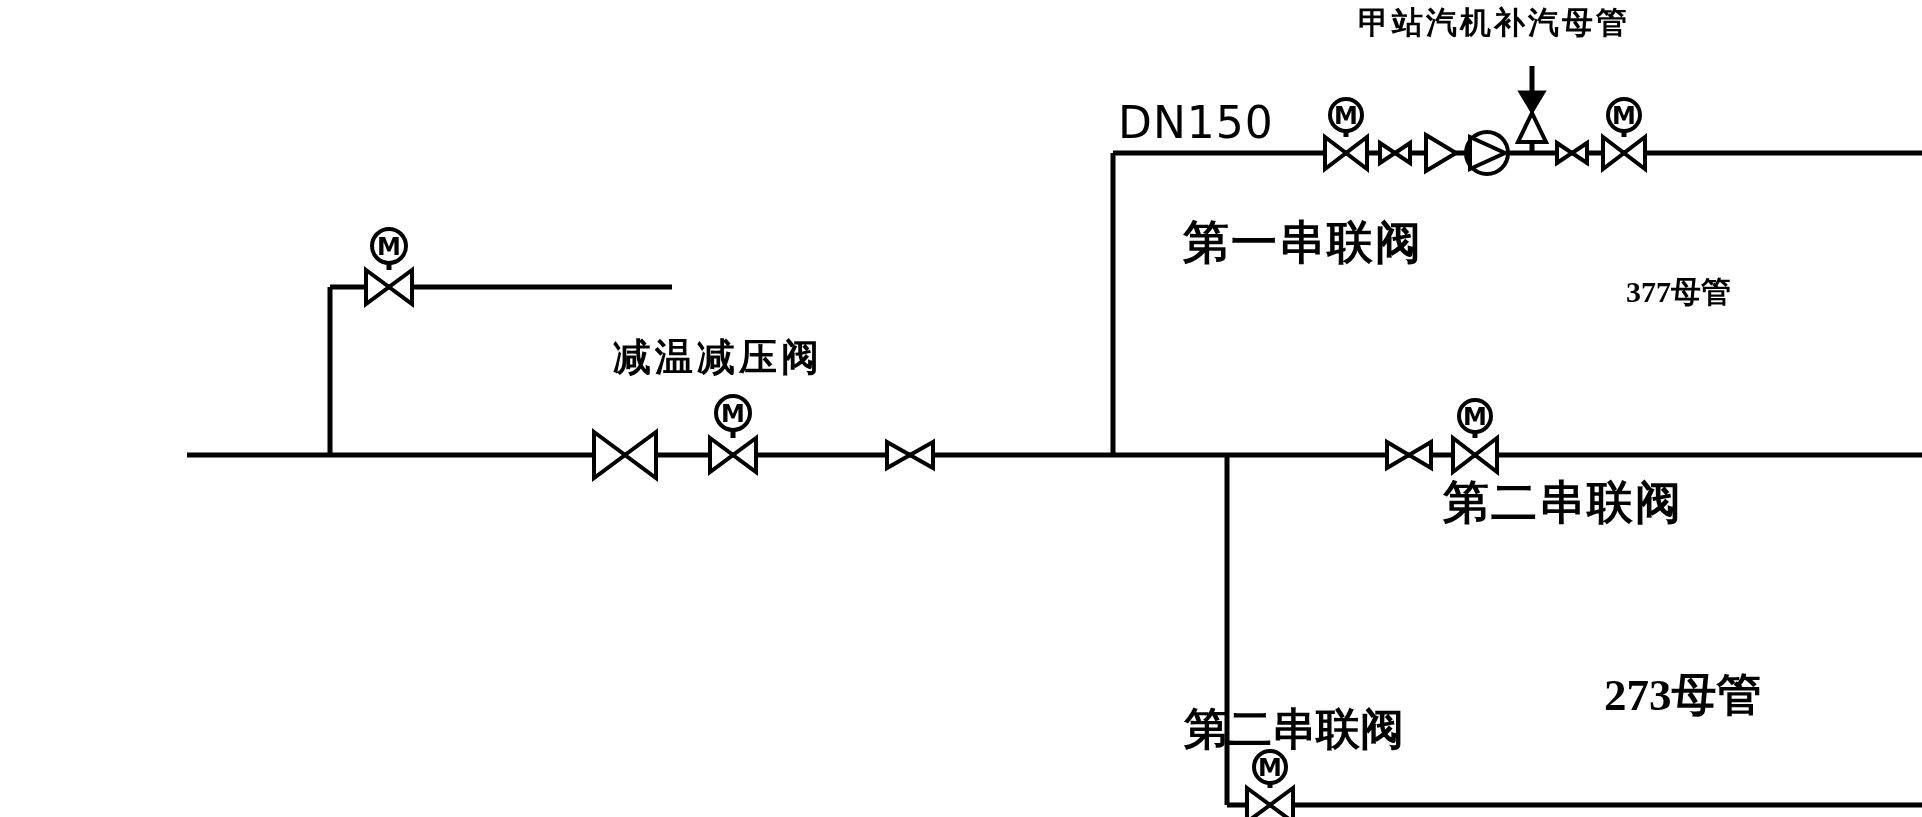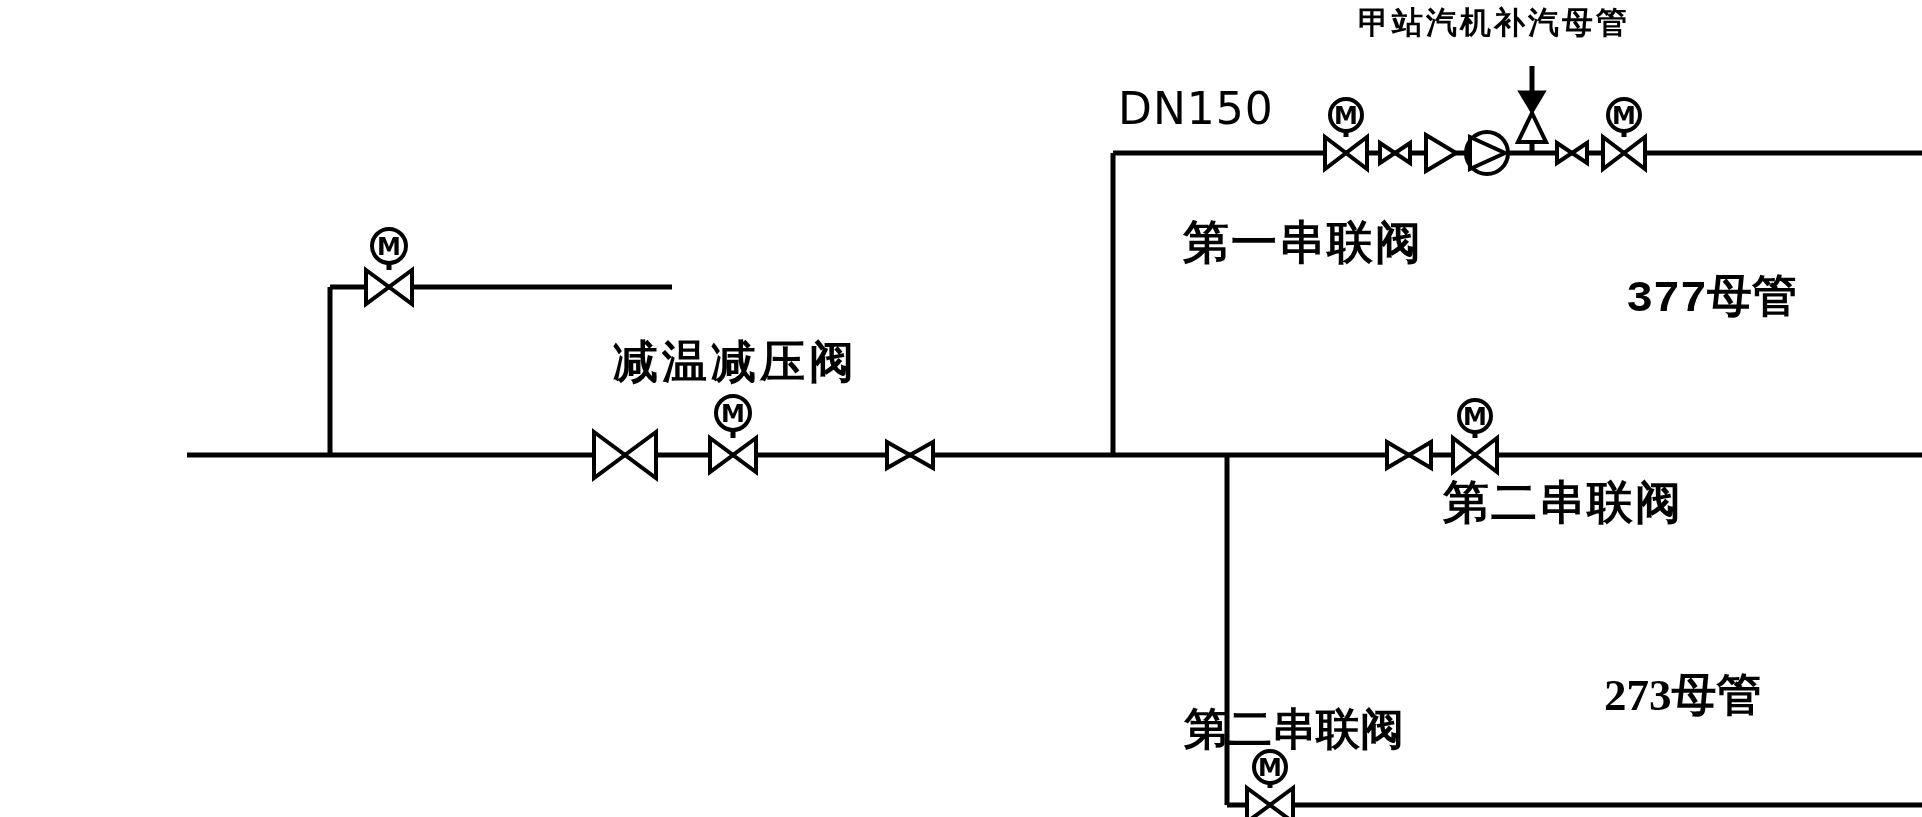--- a/index.html
+++ b/index.html
@@ -12,25 +12,25 @@
   }
   .diagram-svg{position:absolute;left:0;top:0;width:1922px;height:817px;}
   .label{
     position:absolute;
     color:#000000;
     font-weight:bold;
     white-space:nowrap;
     line-height:1.05;
   }
   .lbl-station-header {left:1358px;top:6px;  font-size:31px;letter-spacing:3px;}
-  .lbl-dn150          {left:1118px;top:86px; font-size:44px;font-weight:normal;letter-spacing:1px;}
+  .lbl-dn150          {left:1118px;top:100px; font-size:44px;font-weight:normal;letter-spacing:1px;}
   .lbl-first-series   {left:1183px;top:190px;font-size:46px;letter-spacing:2px;margin-top:28px;}
-  .lbl-377            {left:1626px;top:276px;font-size:45px;font-family:Liberation Mono, monospace;}
+  .lbl-377            {left:1626px;top:276px;font-size:30px;font-family:Liberation Serif, serif;}
   .lbl-vent           {left:137px; top:166px;font-size:46px;letter-spacing:4px;}
-  .lbl-reducer        {left:613px; top:338px;font-size:45px;letter-spacing:4px;}
+  .lbl-reducer        {left:613px; top:338px;font-size:38px;letter-spacing:4px;}
   .lbl-supply         {left:506px; top:486px;font-size:48px;letter-spacing:13px;}
   .lbl-boiler         {left:4px;   top:514px;font-size:45px;letter-spacing:2px;}
   .lbl-second-mid     {left:1443px;top:478px;font-size:46px;letter-spacing:2px;}
   .lbl-273            {left:1604px;top:672px;font-size:45px;font-family:Liberation Serif, serif;}
   .lbl-second-bottom  {left:1184px;top:706px;font-size:44px;letter-spacing:0px;}
   .pipe{stroke:#000;stroke-width:5;fill:none;}
   .sym{stroke:#000;stroke-width:4;fill:#fff;}
   .sym-fill{stroke:#000;stroke-width:3;fill:#000;}
   .mtext{font-family:"DejaVu Sans","Liberation Sans",sans-serif;font-size:24px;font-weight:bold;fill:#000;text-anchor:middle;}
 </style>

